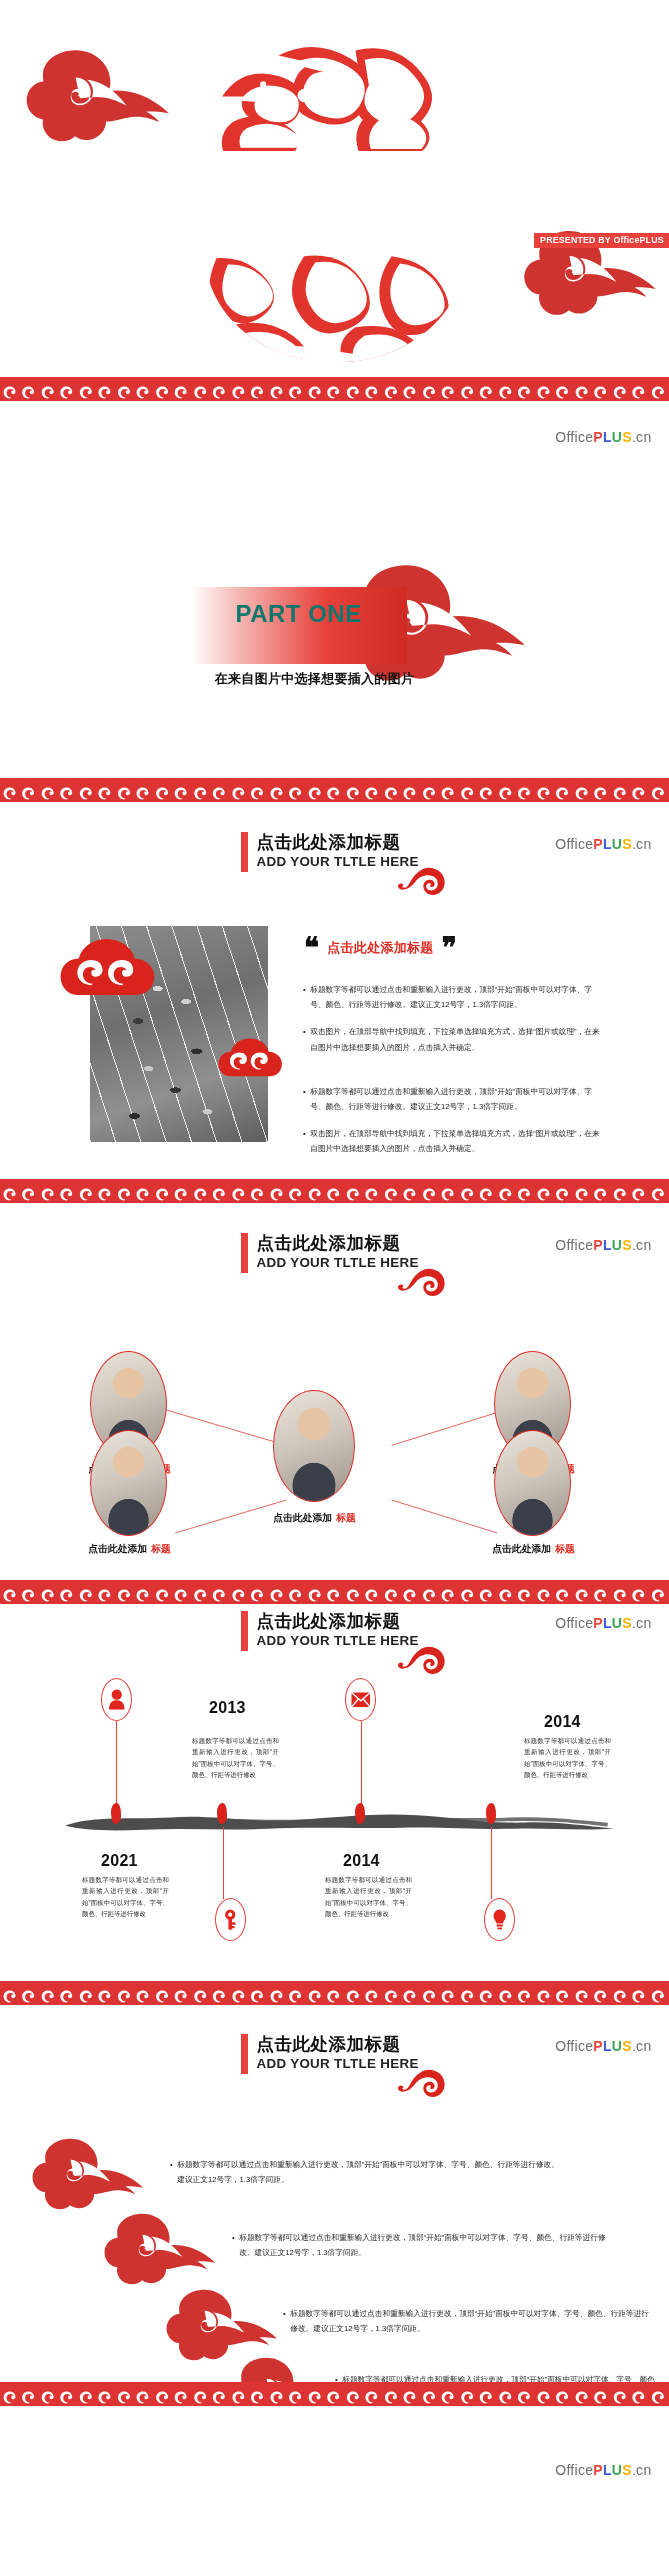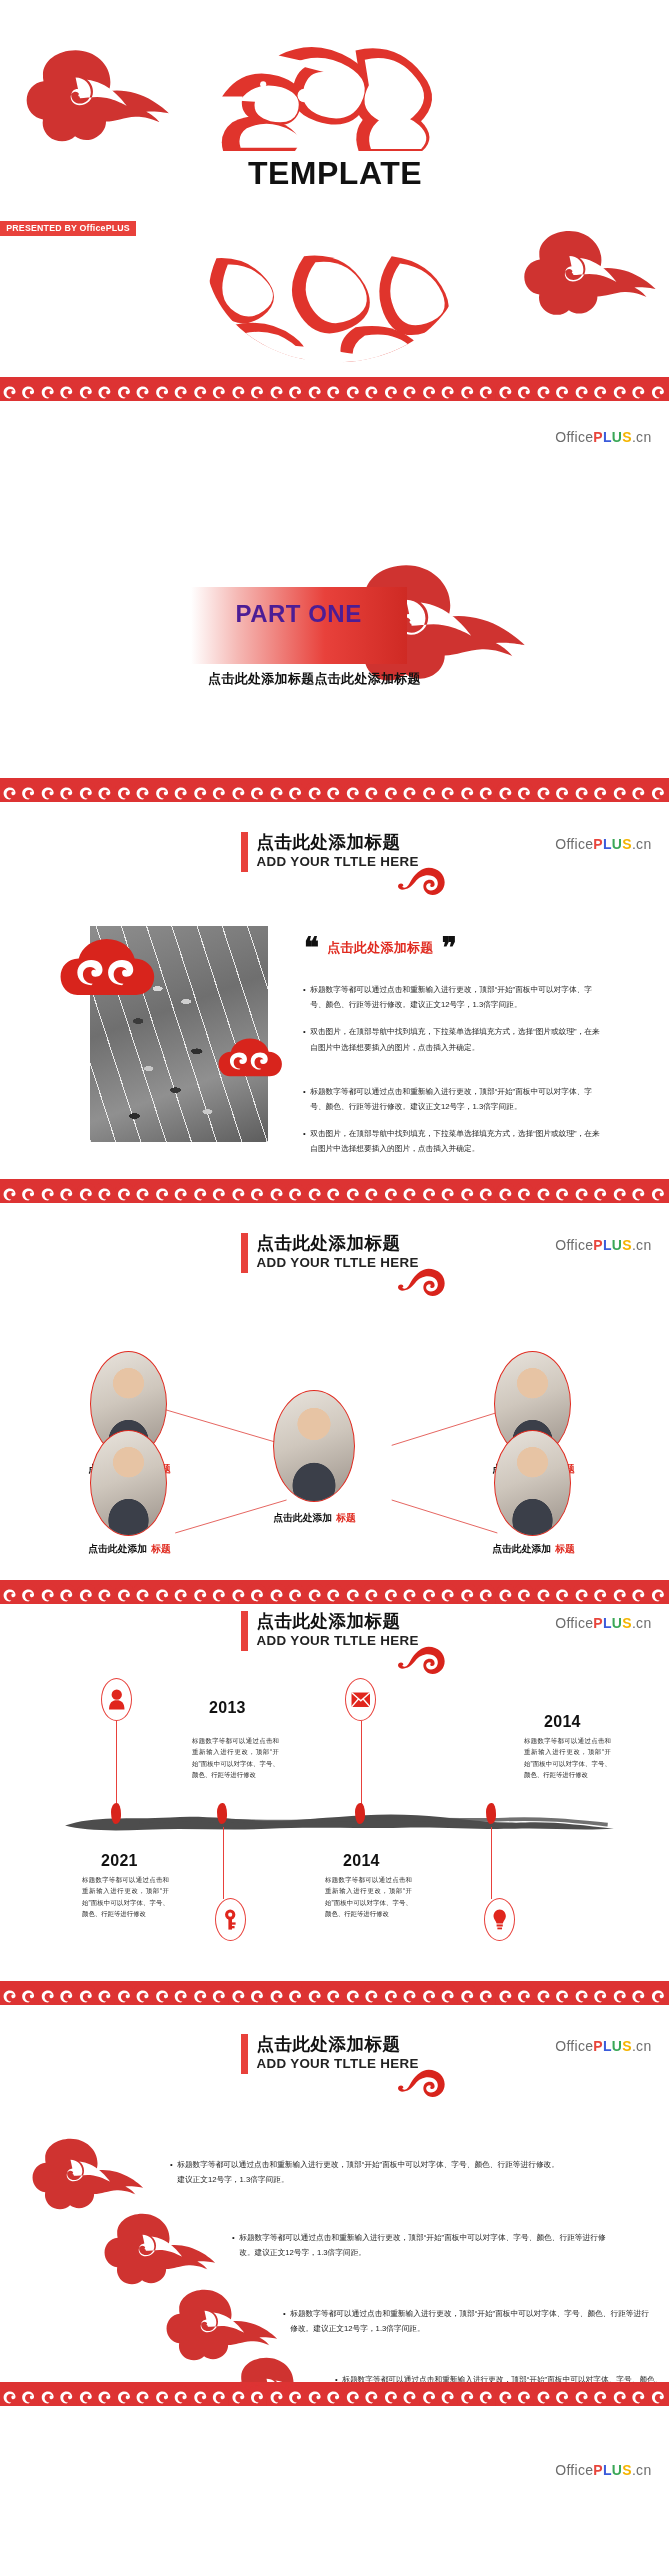--- a/index.html
+++ b/index.html
@@ -63,38 +63,38 @@
     font-size:13.4px; font-weight:700; color:#232323; letter-spacing:0.3px;
     line-height:1.2; white-space:nowrap; margin-top:1px;
   }
   .pp-title {
     position:absolute; left:0; right:0; top:155px;
     text-align:center;
     font-size:32px; font-weight:700; letter-spacing:0.5px; color:#111;
     line-height:1.18;
   }
   .pp-sub {
-    position:absolute; left:0; right:0; top:221px; text-align:left;
+    position:absolute; left:0; right:0; top:233px; text-align:right;
   }
   .pp-sub span {
     display:inline-block; background:#e8413b; color:#fff;
     font-size:8.8px; font-weight:700; letter-spacing:0.2px;
     padding:2.1px 6.2px 2.6px;
   }
 
   
   .part-wrap { position:absolute; left:170px; top:155px; width:361px; height:139px; }
   .part-bar {
     position:absolute; left:20.6px; top:31px; width:216px; height:77px;
     background:linear-gradient(to right,#ffffff 0%,#f5b7b3 22%,#e8413b 62%,#cf2a24 100%);
   }
   .part-label {
     position:absolute; left:20.6px; top:31px; width:216px; height:54px;
     display:flex; align-items:center; justify-content:center;
-    font-size:24px; font-weight:700; letter-spacing:0.5px; color:#4c1d95;
+    font-size:24px; font-weight:700; letter-spacing:0.5px; color:#0f766e;
   }
   .part-sub {
     position:absolute; left:0px; top:114px; width:289px; text-align:center;
     font-size:13px; font-weight:700; color:#111; letter-spacing:0.3px;
   }
 
   
   .bullets { position:absolute; }
   .bullet {
     display:flex; margin-bottom:11.3px;
@@ -264,21 +264,20 @@
             <circle cx="258" cy="96" r="8"></circle>
           <circle cx="410" cy="96" r="7"></circle>
             <circle cx="120" cy="96" r="6"></circle>
           <path d="M88,182 q42,-20 86,4 q30,16 14,34 l-112,0 q-8,-24 12,-38z"></path>
           <path d="M348,164 q44,-18 76,12 q26,24 4,46 l-98,0 q-12,-34 18,-58z"></path>
         </g>
       </g>
     </svg>
 
     <div class="pp-title">
-      <div>TEMPLATE</div>
     </div>
     <div class="pp-sub">
       <span>PRESENTED BY OfficePLUS</span>
     </div>
 
     <svg style="position:absolute;left:201px;top:253px;width:268px;height:111px" viewBox="0 0 520 215">
       <clipPath id="clipBot">
           <path d="M8,0 L512,0 C512,120 400,212 260,212 C120,212 8,120 8,0 Z"></path>
         </clipPath>
       <g clip-path="url(#clipBot)">
@@ -332,21 +331,21 @@
     <div class="op-logo" style="position:absolute;right:18.5px;top:28px">
       <span class="o">Office</span><span class="p">P</span><span class="l">L</span><span class="u">U</span><span class="s">S</span><span class="cn">.cn</span>
     </div>
 
     <div class="part-wrap">
       <svg style="position:absolute;left:170px;top:-3.1px;width:201px;height:144px" viewBox="0 0 280 190">
         <use href="#swoosh-cloud" transform="translate(0,4) scale(.96)"></use>
       </svg>
       <div class="part-bar"></div>
       <div class="part-label">PART ONE</div>
-      <div class="part-sub">点击此处添加标题点击此处添加标题</div>
+      <div class="part-sub">在来自图片中选择想要插入的图片</div>
     </div>
   </section>
 
   <div class="cloud-border">
     <svg class="pat" viewBox="0 0 1300 46" preserveAspectRatio="none">
       <rect width="1300" height="46" fill="#dd3333"></rect>
       <use href="#ruyi-unit" x="0"></use>
         <use href="#ruyi-unit" x="74"></use>
         <use href="#ruyi-unit" x="148"></use>
       <use href="#ruyi-unit" x="222"></use>

